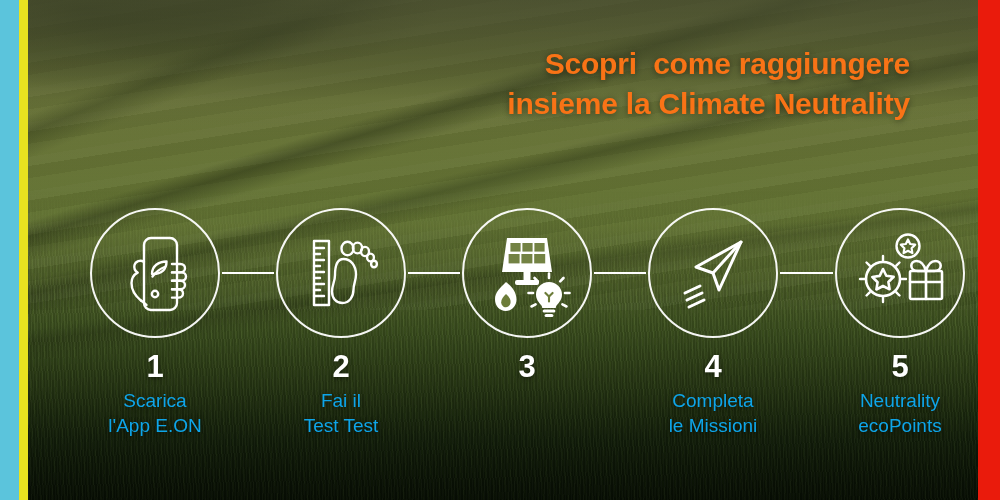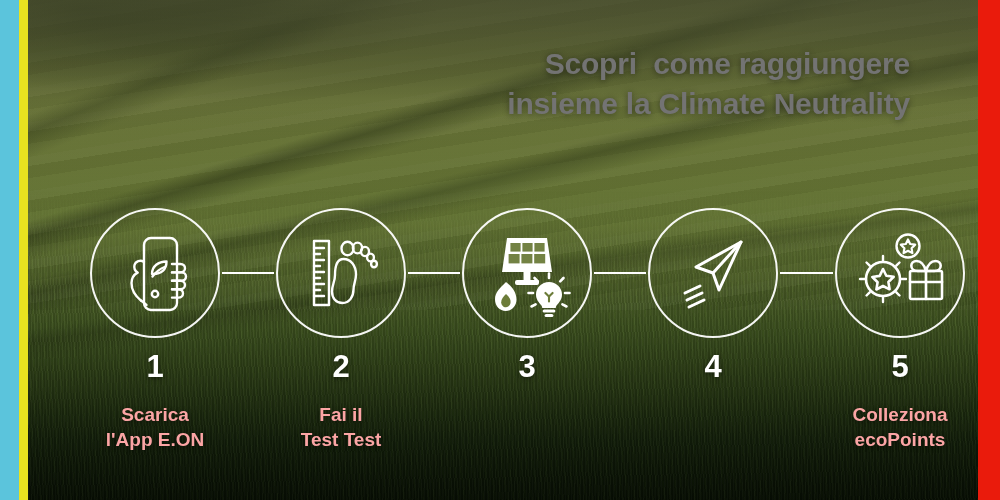--- a/index.html
+++ b/index.html
@@ -115,21 +115,21 @@
     background:
       linear-gradient(to bottom, rgba(16,22,8,0.42) 0%, rgba(16,22,8,0.20) 22%, rgba(10,16,5,0.08) 45%, rgba(6,10,3,0.30) 72%, rgba(3,6,2,0.58) 100%);
   }
 
   
   .headline {
     position: absolute;
     right: 90px;
     top: 44px;
     text-align: right;
-    color: #737373;
+    color: #f97316;
     font-weight: 700;
     font-size: 30px;
     line-height: 40px;
     letter-spacing: -0.2px;
     text-shadow: 0 1px 6px rgba(0,0,0,0.45);
     white-space: pre;
   }
 
   
   .steps {
@@ -168,23 +168,23 @@
   .circle svg { display: block; }
   .num {
     margin-top: 13px;
     color: #ffffff;
     font-weight: 700;
     font-size: 31px;
     line-height: 32px;
     text-shadow: 0 1px 5px rgba(0,0,0,0.5);
   }
   .lbl {
-    margin-top: 19px;
-    color: #fca5a5;
-    font-weight: 700;
+    margin-top: 5px;
+    color: #0ea5e9;
+    font-weight: 400;
     font-size: 19px;
     line-height: 25px;
     text-shadow: 0 1px 5px rgba(0,0,0,0.5);
     white-space: pre-line;
   }
 </style>
 </head>
 <body>
 
 <div id="stage">
@@ -323,20 +323,22 @@
           <path d="M71 12L26 37l17 6 6 17z"></path>
 
           <path d="M71 12L43 43"></path>
 
           <line x1="30" y1="56" x2="15" y2="63"></line>
           <line x1="32" y1="63" x2="17" y2="70"></line>
           <line x1="34" y1="70" x2="19" y2="77"></line>
         </svg>
       </div>
       <div class="num">4</div>
+      <div class="lbl">Completa
+le Missioni</div>
     </div>
 
     <div class="step" style="left:872px">
       <div class="circle">
         <svg width="92" height="92" viewBox="0 0 92 92" fill="none" stroke="#ffffff" stroke-width="2.6" stroke-linecap="round" stroke-linejoin="round">
 
           <circle cx="29" cy="52" r="17"></circle>
           <path d="M29 42l3.3 6.7 7.4 1.1-5.3 5.2 1.2 7.3L29 59l-6.6 3.5 1.2-7.3-5.3-5.2 7.4-1.1z"></path>
           <g stroke-width="2.4">
             <line x1="29" y1="29" x2="29" y2="33.5"></line>
@@ -353,18 +355,18 @@
           <path d="M54 12.5l2.2 4.5 5 0.7-3.6 3.5 0.8 4.9L54 23.8l-4.4 2.3 0.8-4.9-3.6-3.5 5-0.7z" stroke-width="2.2"></path>
 
           <rect x="56" y="44" width="32" height="28" rx="1.5"></rect>
           <line x1="56" y1="55" x2="88" y2="55"></line>
           <line x1="72" y1="44" x2="72" y2="72"></line>
           <path d="M72 44c-1.5-5.5-5-10-9.5-10-3.2 0-5.2 2.2-5.2 4.8 0 3 2.6 5.2 6.2 5.2z"></path>
           <path d="M72 44c1.5-5.5 5-10 9.5-10 3.2 0 5.2 2.2 5.2 4.8 0 3-2.6 5.2-6.2 5.2z"></path>
         </svg>
       </div>
       <div class="num">5</div>
-      <div class="lbl">Colleziona
+      <div class="lbl">Neutrality
 ecoPoints</div>
     </div>
 
   </div>
 </div>
 
 </body></html>

